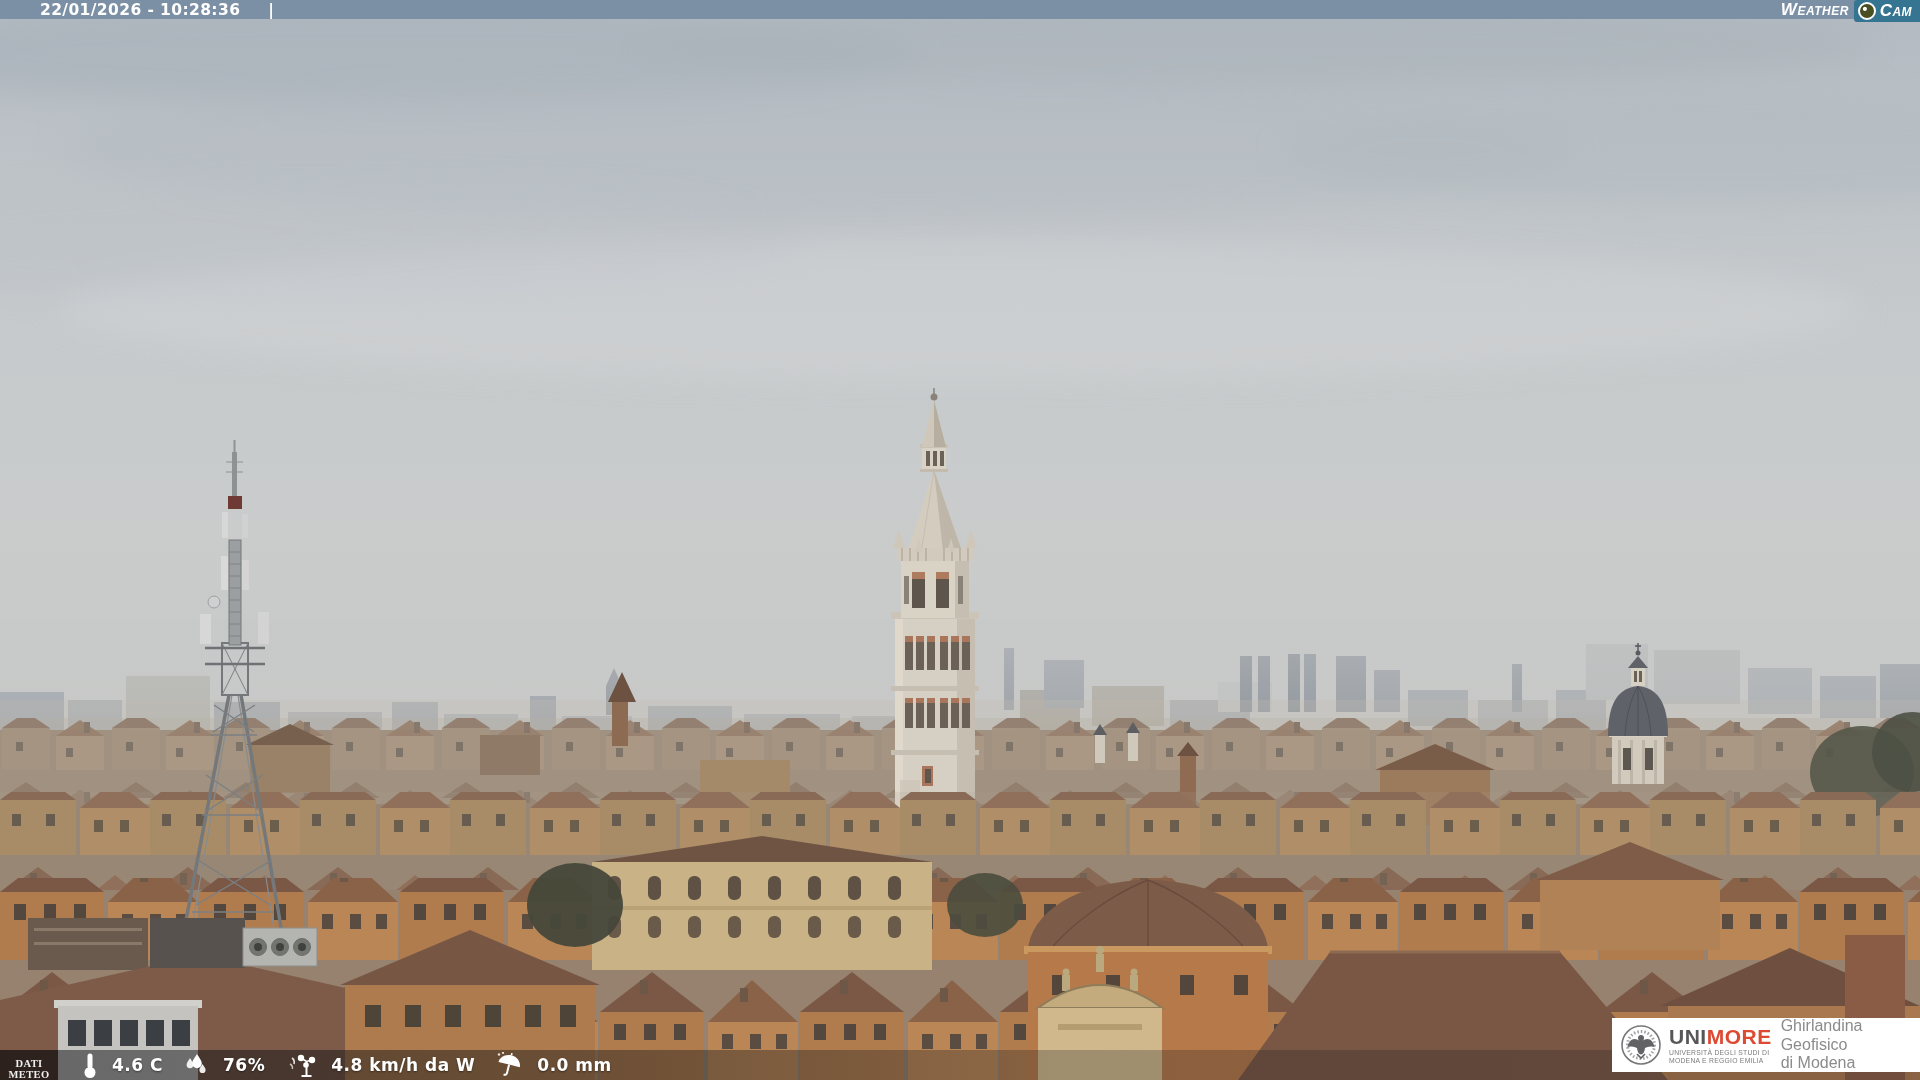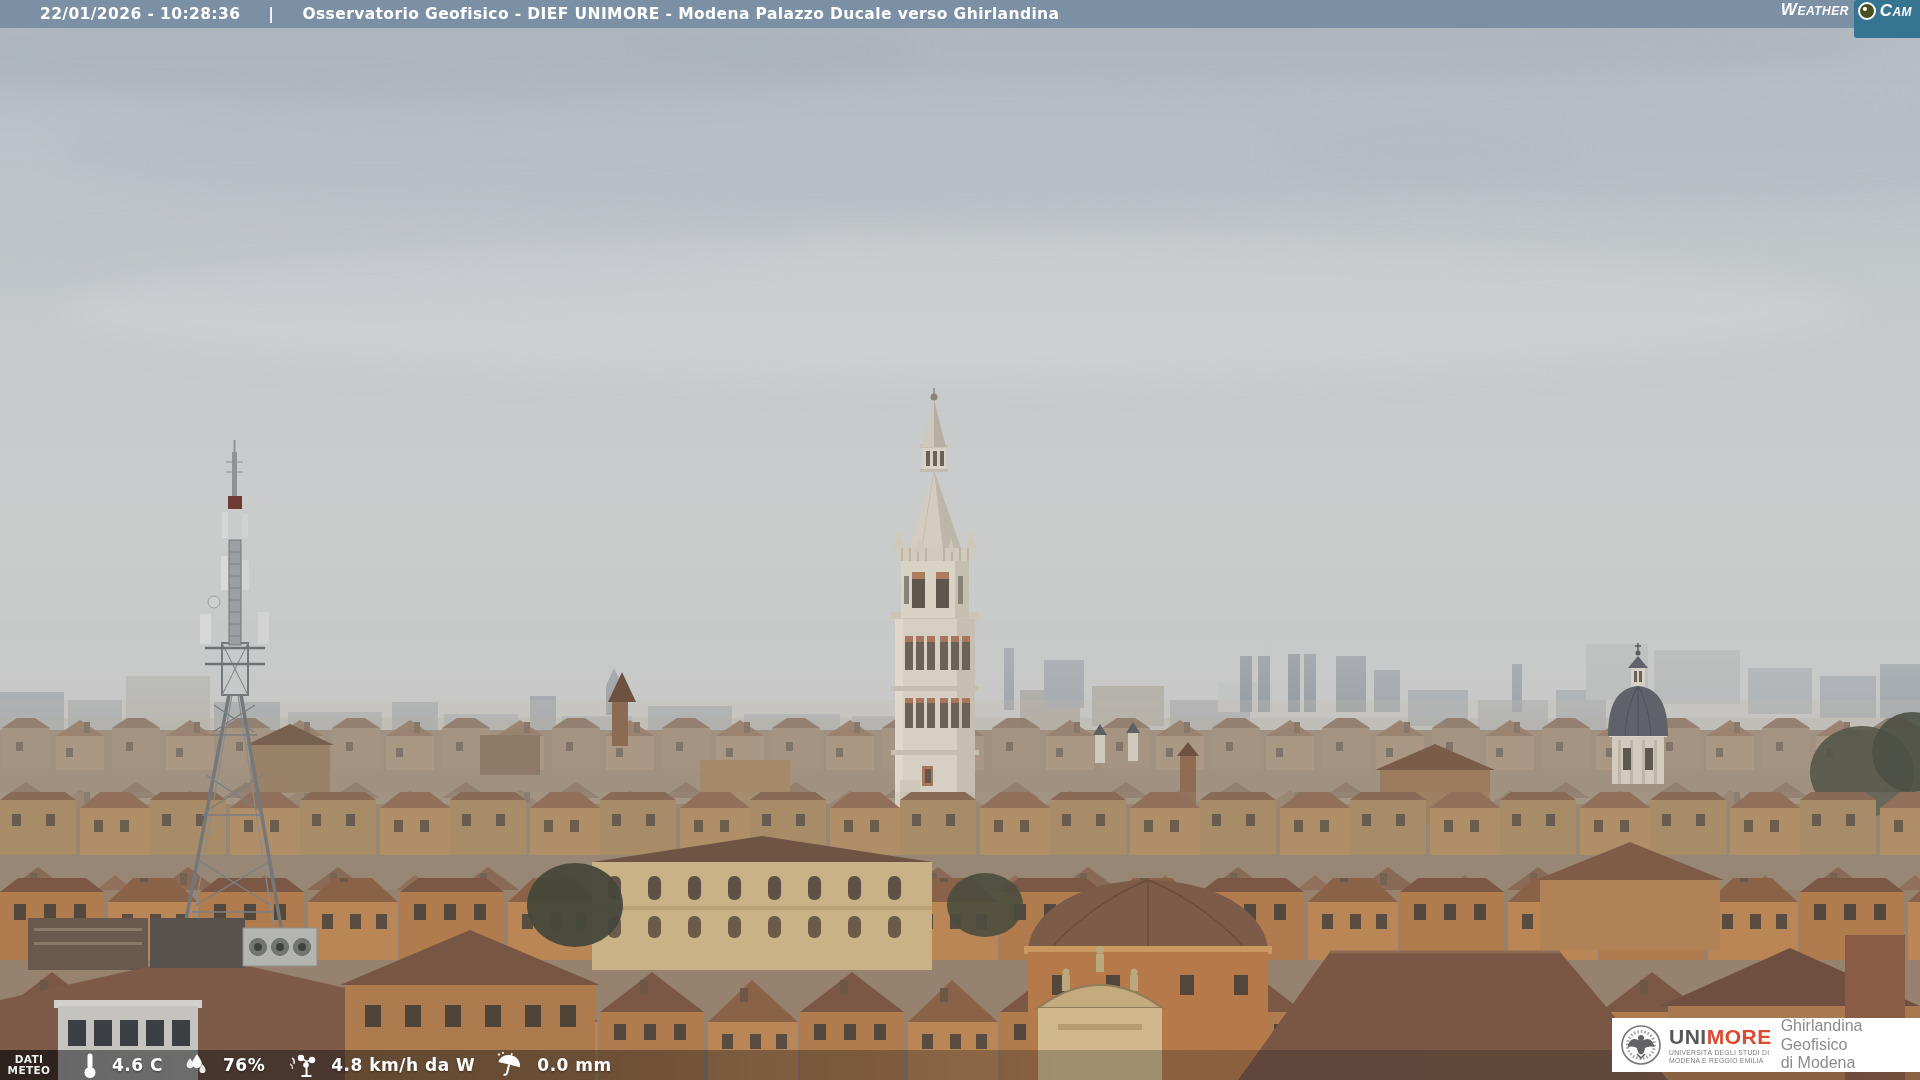--- a/index.html
+++ b/index.html
@@ -1,44 +1,44 @@
 <!DOCTYPE html>
 <html><head>
 <meta charset="utf-8">
 <style>
   html,body{margin:0;padding:0;background:#000;}
   .viewport{position:relative;width:1920px;height:1080px;overflow:hidden;
             font-family:"DejaVu Sans", sans-serif;}
   .scene{position:absolute;inset:0;display:block;}
 
   
-  .top-bar{position:absolute;top:0;left:0;right:0;height:28px;background:#7b90a4;
+  .top-bar{position:absolute;top:0;left:0;right:0;height:19px;background:#7b90a4;
            display:flex;align-items:center;color:#fff;font-weight:bold;
            font-size:15.5px;letter-spacing:.4px;z-index:4;}
   .top-left{display:flex;align-items:center;padding-left:40px;white-space:nowrap;}
   .top-bar .sep{margin:0 28px;font-weight:bold;}
   .wcam{margin-left:auto;display:flex;height:100%;font-style:italic;}
   .wcam .w{font-variant:small-caps;font-size:17px;letter-spacing:.5px;margin-right:5px;
            font-family:"Liberation Sans",sans-serif;}
   .wcam-badge{display:flex;align-items:center;height:22px;background:#357592;
-              padding:0 8px 16px 4px;border-radius:3px 0 0 3px;}
+              padding:0 8px 0 4px;border-radius:3px 0 0 3px;}
   .lens-icon{width:14px;height:14px;border-radius:50%;border:2px solid #fff;
              background:radial-gradient(circle at 35% 35%, #ffffff 0 1.5px, #4a4f22 2.5px);
              display:inline-block;}
   .wcam-badge .c{font-variant:small-caps;font-size:17px;font-weight:bold;color:#fff;
                  margin-left:4px;font-family:"Liberation Sans",sans-serif;}
 
   
   .bottom-bar{position:absolute;left:0;right:0;bottom:0;height:30px;z-index:3;
               display:flex;align-items:center;color:#fff;
               background:linear-gradient(90deg, rgba(8,10,14,.50) 0%, rgba(14,16,20,.42) 30%,
                          rgba(20,22,26,.26) 55%, rgba(20,22,26,.22) 100%);}
   .dati{width:58px;height:100%;background:rgba(0,0,0,.32);display:flex;flex-direction:column;
-        justify-content:center;align-items:center;font-size:10.5px;line-height:11px;
-        font-weight:bold;letter-spacing:.4px;color:#f0f0f0;}
+        justify-content:flex-end;align-items:center;font-size:10.5px;line-height:11px;
+        font-weight:bold;letter-spacing:.4px;color:#f0f0f0;font-family:Liberation Serif, serif;}
   .witem{display:flex;align-items:center;gap:14px;font-size:17px;font-weight:bold;
          letter-spacing:.5px;text-shadow:0 1px 2px rgba(0,0,0,.45);white-space:nowrap;}
   .witem .wicon{display:block;}
   .m24{margin-left:24px;} .m20{margin-left:20px;}
 
   
   .credit{position:absolute;right:0;bottom:8px;width:308px;height:54px;background:#ffffff;
           z-index:5;display:flex;align-items:center;box-sizing:border-box;
           padding-left:7px;font-family:"Liberation Sans",sans-serif;}
   .seal{flex:0 0 auto;}
@@ -395,21 +395,20 @@
       <circle cx="258" cy="947" r="4" fill="#3f423e"></circle>
       <circle cx="280" cy="947" r="4" fill="#3f423e"></circle>
       <circle cx="302" cy="947" r="4" fill="#3f423e"></circle>
     </g>
   </svg>
 
   <div class="top-bar">
     <div class="top-left">
       <span class="ts">22/01/2026 - 10:28:36</span>
       <span class="sep">|</span>
-      <span class="title">Osservatorio Geofisico - DIEF UNIMORE - Modena Palazzo Ducale verso Ghirlandina</span>
     </div>
     <div class="wcam">
       <span class="w">Weather</span>
       <span class="wcam-badge">
         <span class="lens-icon"></span>
         <span class="c">Cam</span>
       </span>
     </div>
   </div>
 

